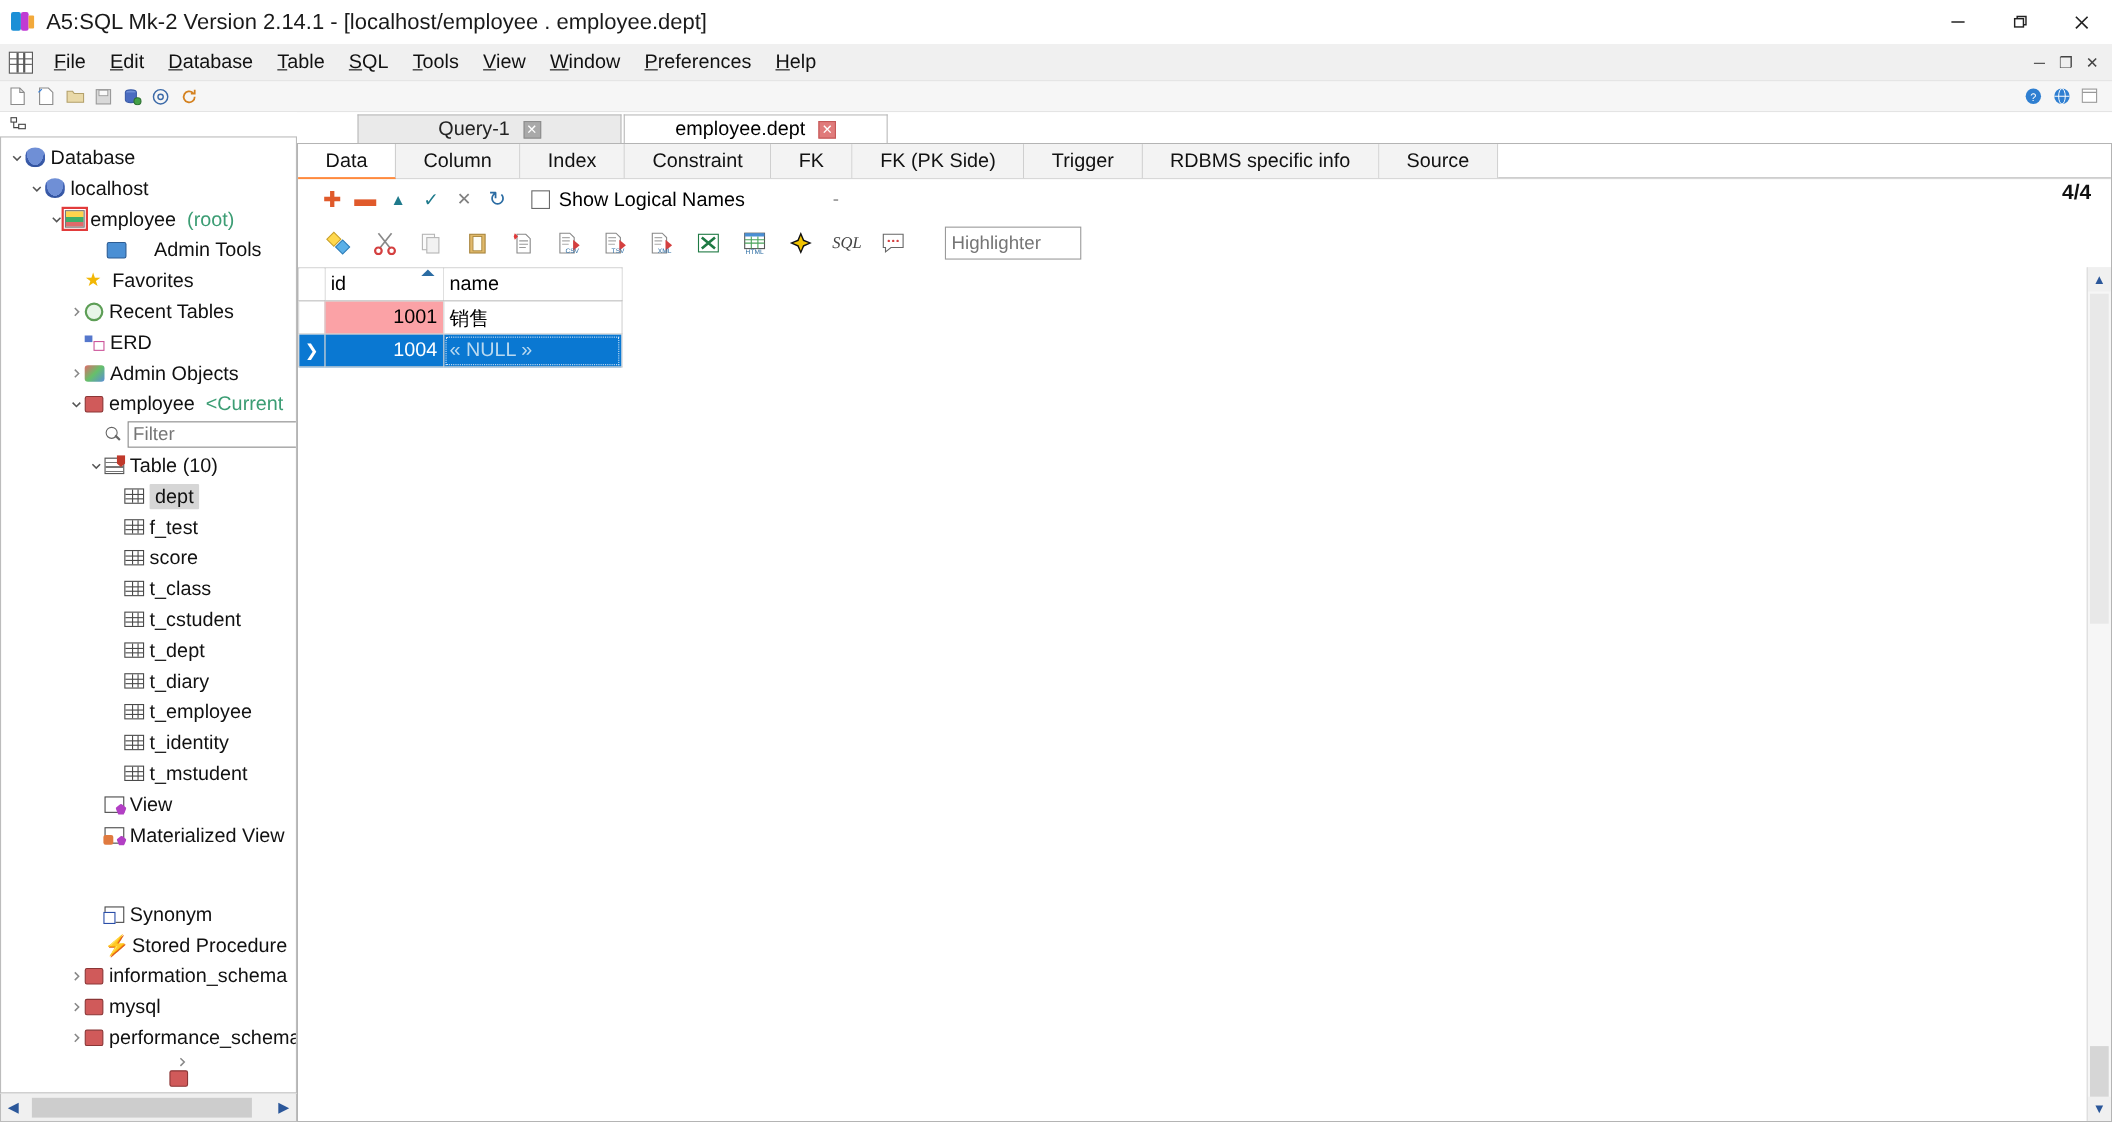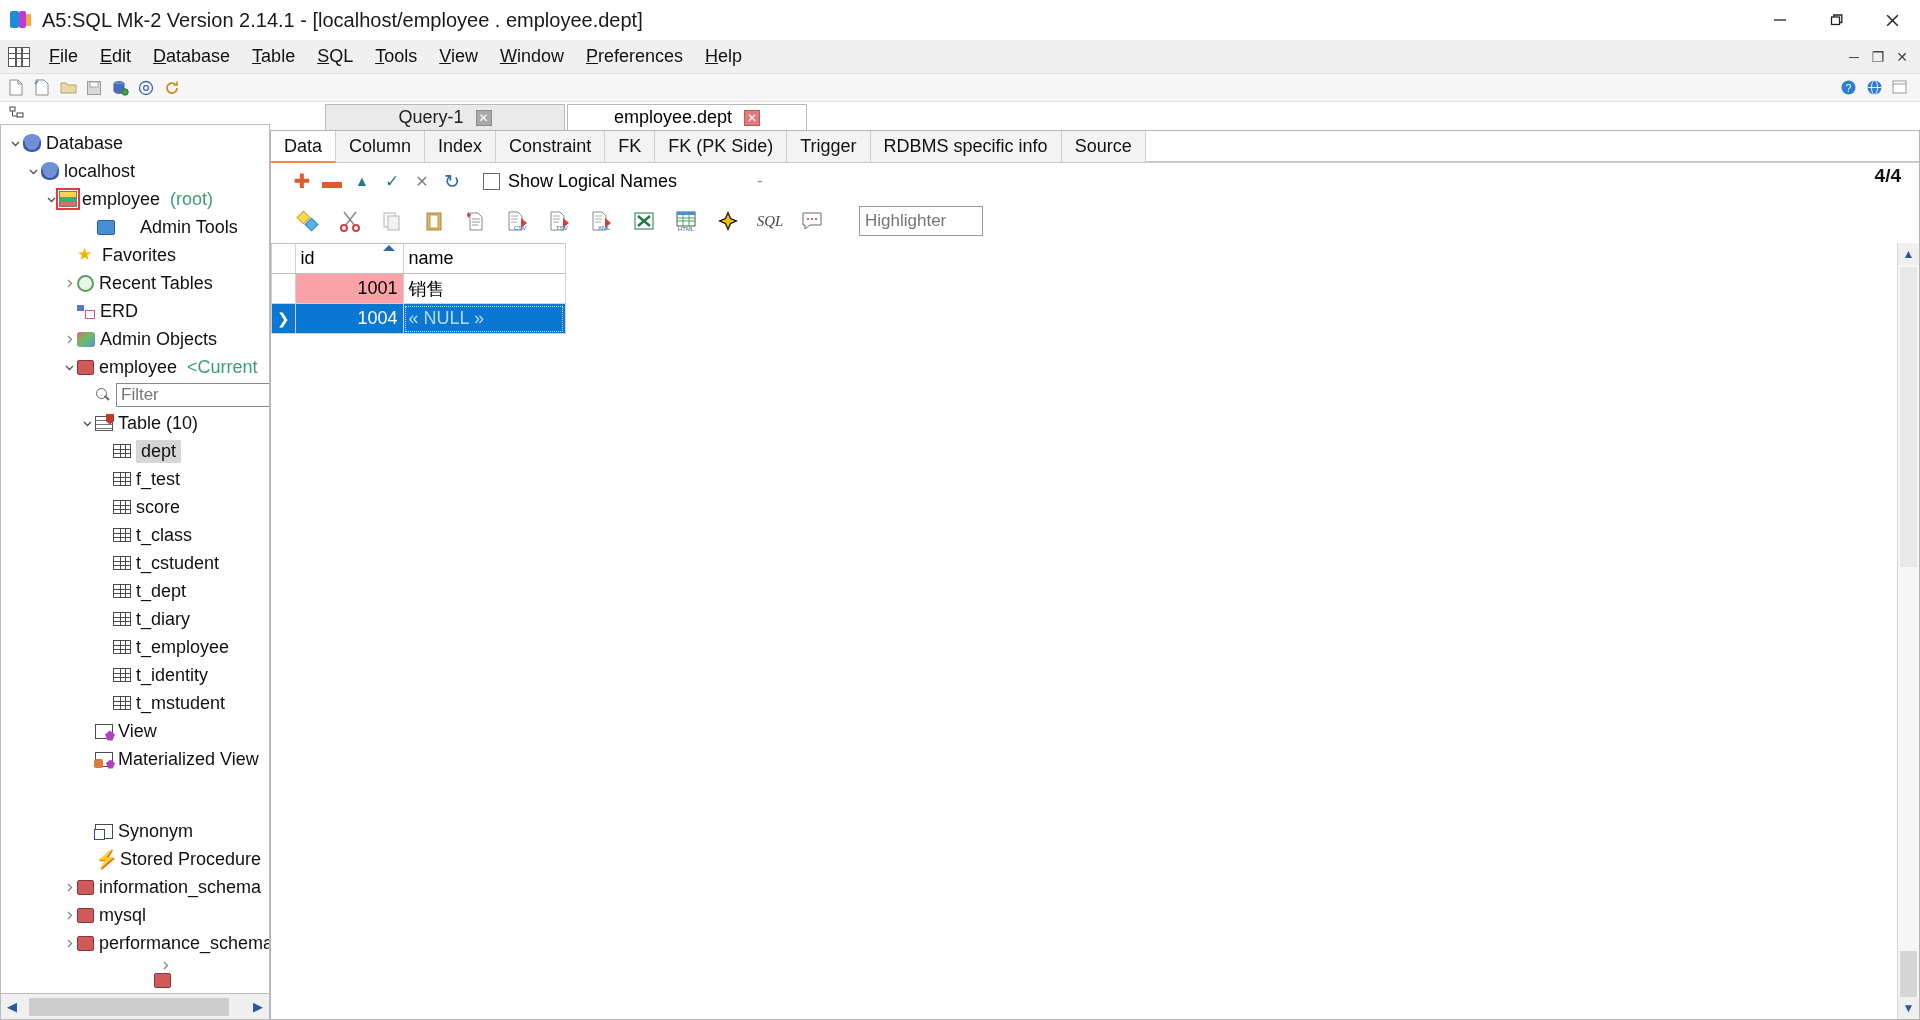--- a/index.html
+++ b/index.html
@@ -291,21 +291,21 @@
   }
   .subtabs {
     height: 32px;
     display: flex;
     align-items: stretch;
     background: #f3f3f3;
     border-bottom: 1px solid #c9c9c9;
     flex: none;
   }
   .subtab {
-    padding: 0 13px;
+    padding: 0 25px;
     display: flex; align-items: center;
     font-size: 18px;
     color: #111;
     border-right: 1px solid #cfcfcf;
     background: #f3f3f3;
     white-space: nowrap;
   }
   .subtab.active {
     background: #ffffff;
     border-bottom: 2px solid #ff8a3d;

